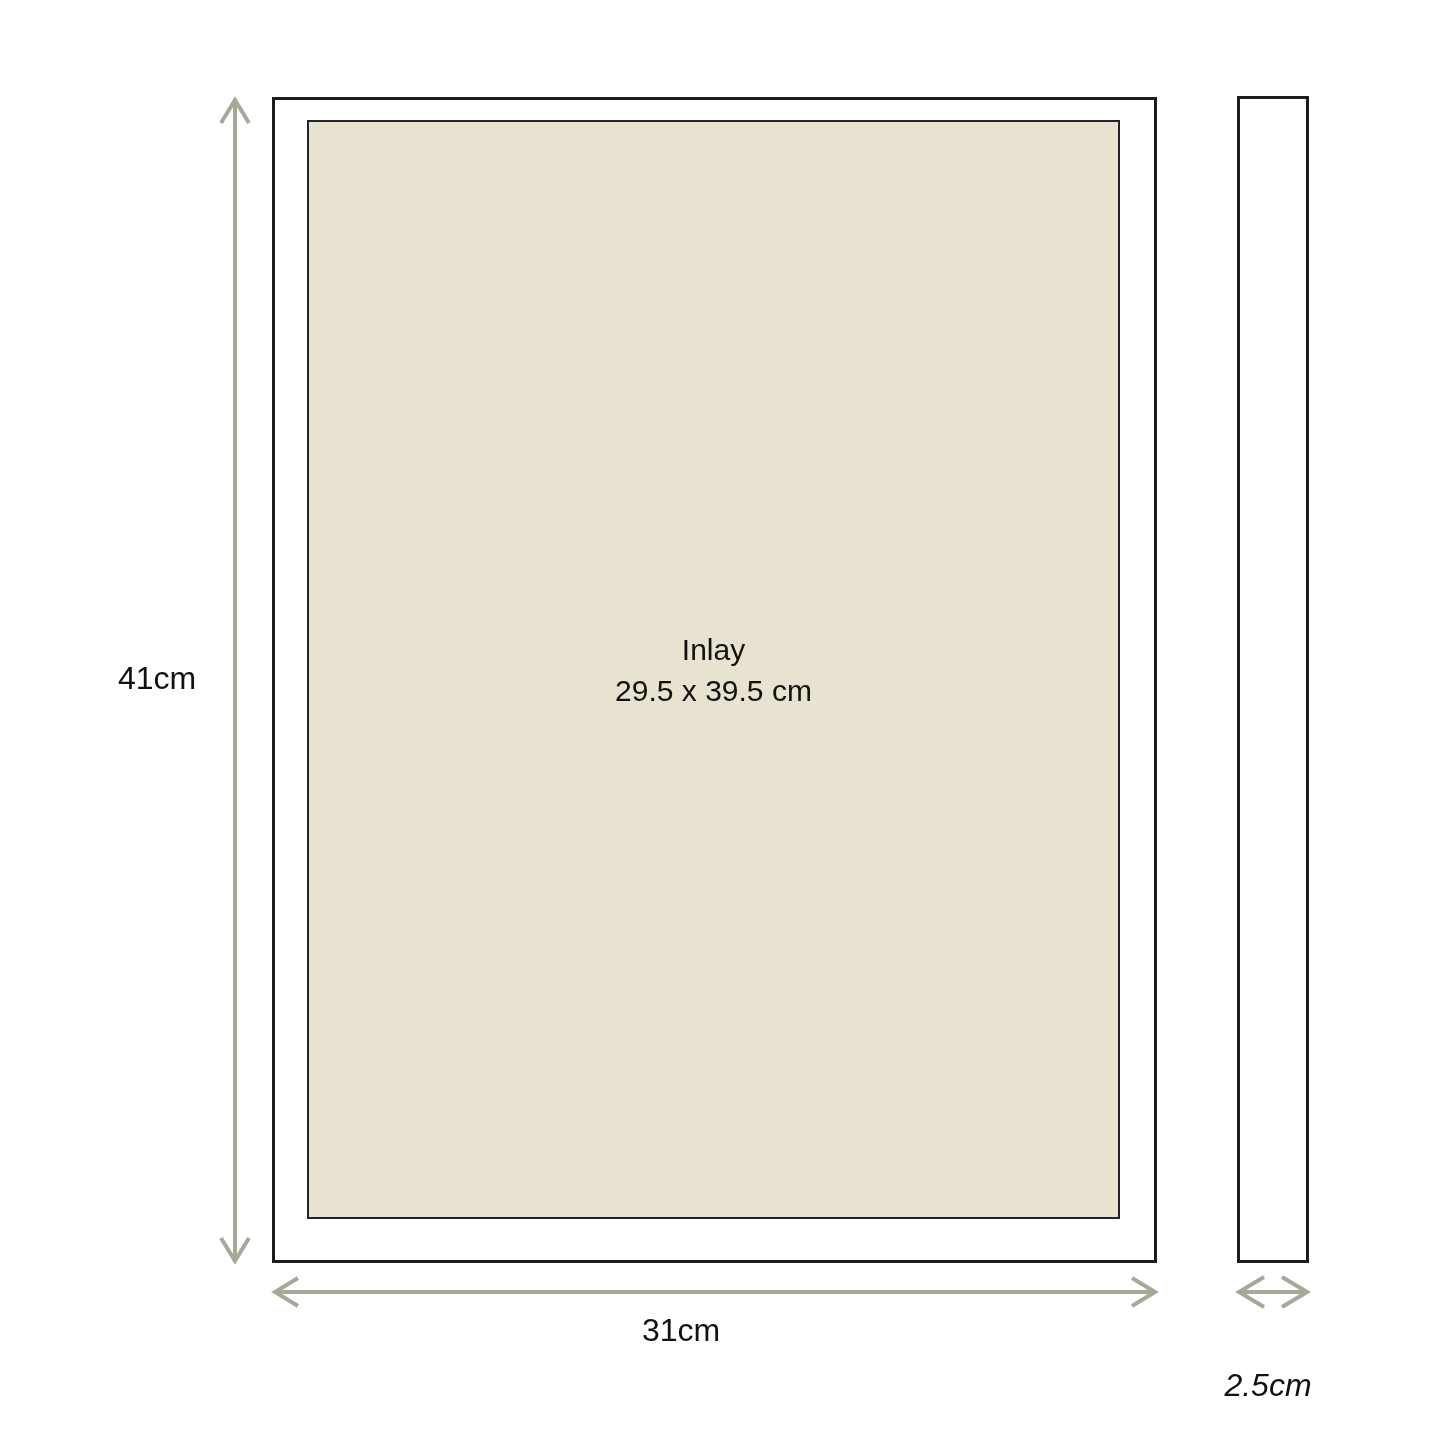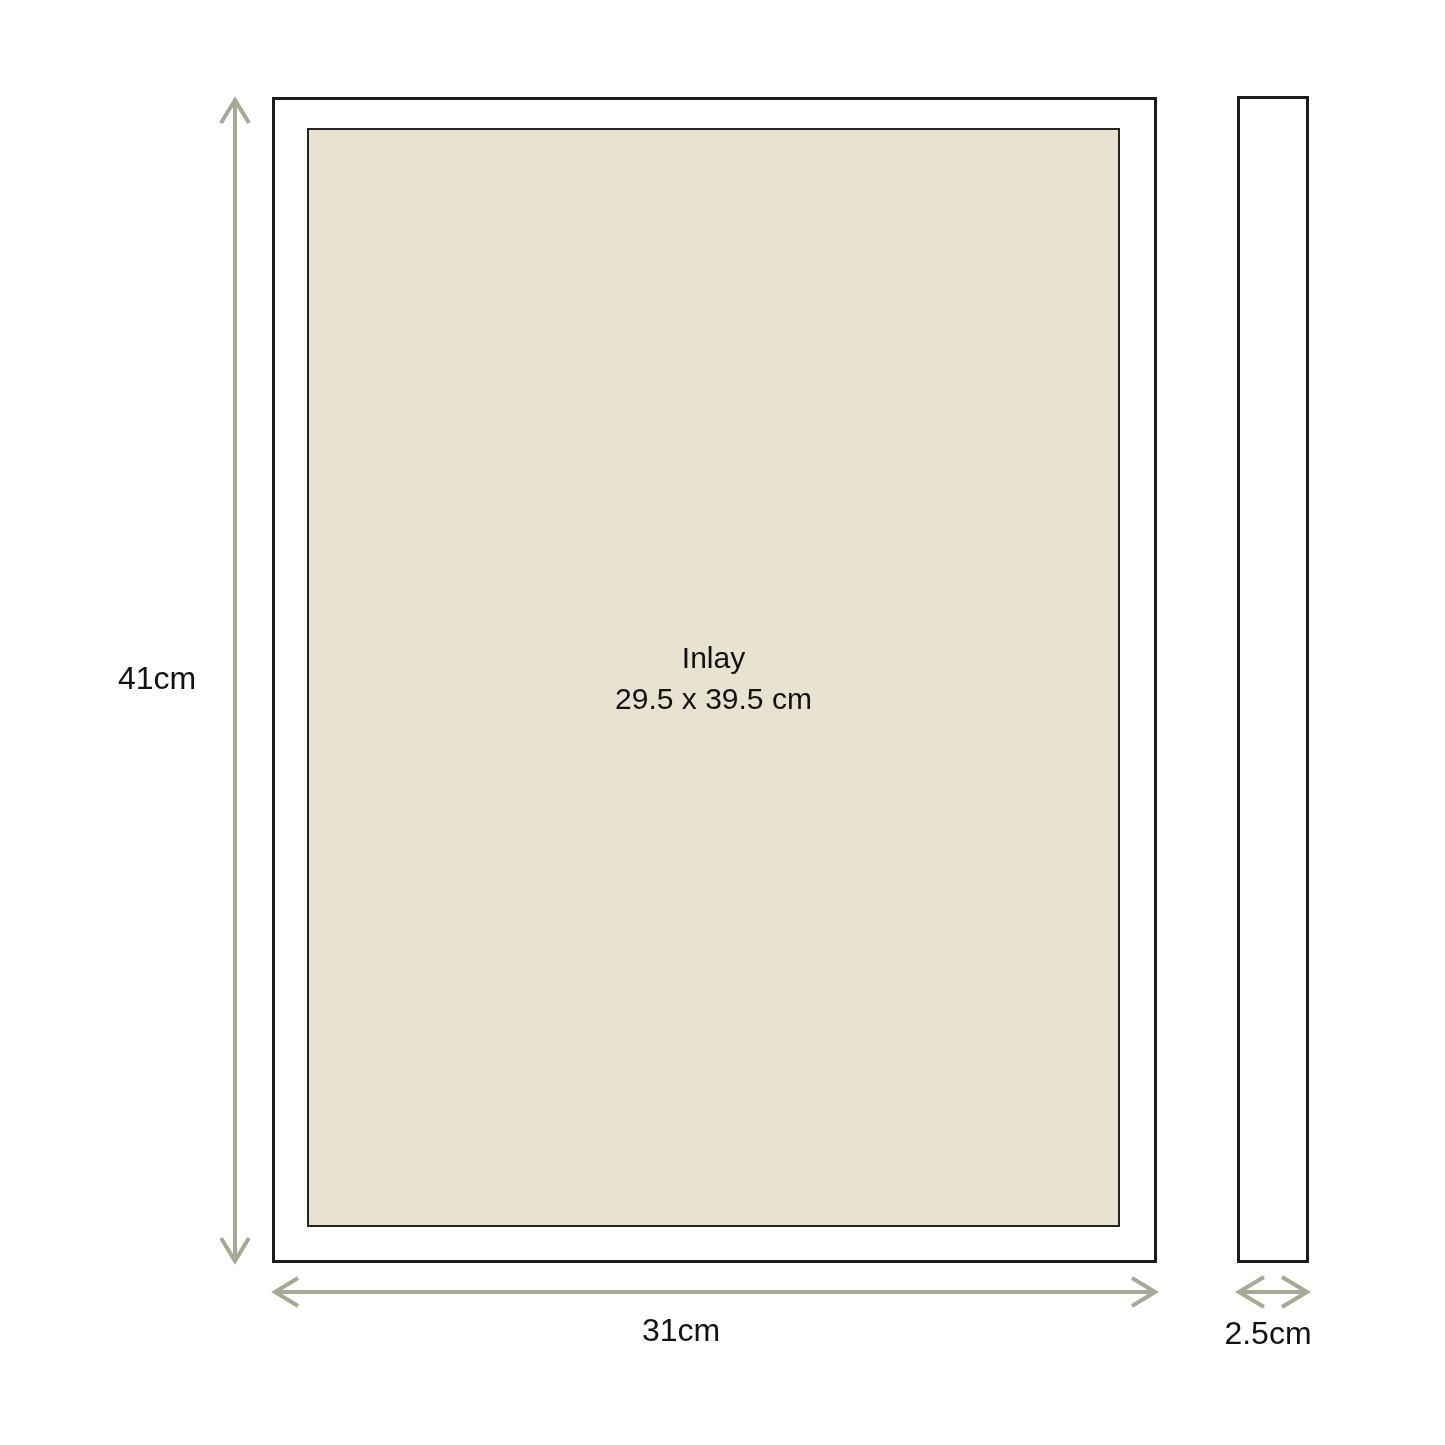--- a/index.html
+++ b/index.html
@@ -30,21 +30,21 @@
     top: 97px;
     width: 885px;
     height: 1166px;
     box-sizing: border-box;
     border: 3px solid var(--frame-border, #1c1c1c);
     background: var(--frame-fill, #ffffff);
   }
   .inlay {
     position: absolute;
     left: 32px;  
-    top: 28px;   
+    top: 20px;   
     width: 813px;
     height: 1099px;
     box-sizing: border-box;
     border: 2px solid var(--inlay-border, #242424);
     background: var(--inlay-fill, #e8e3d1);
     display: flex;
     flex-direction: column;
     align-items: center;
     justify-content: center;
   }
@@ -66,21 +66,21 @@
   }
   .dim-label {
     position: absolute;
     transform: translate(-50%, -50%);
     font-size: 32px;
     white-space: nowrap;
     color: var(--text, #111111);
   }
   .label-height { left: 157px; top: 678px; }
   .label-width  { left: 681px; top: 1330px; }
-  .label-depth  { left: 1268px; top: 1333px; }
+  .label-depth  { left: 1268px; top: 1385px; font-style: italic; }
 </style>
 </head>
 <body>
 
 <div class="canvas">
 
   <svg class="arrows" viewBox="0 0 1445 1445" xmlns="http://www.w3.org/2000/svg">
     <g fill="none" stroke-width="4" stroke="#a6a996">
 
       <g>

